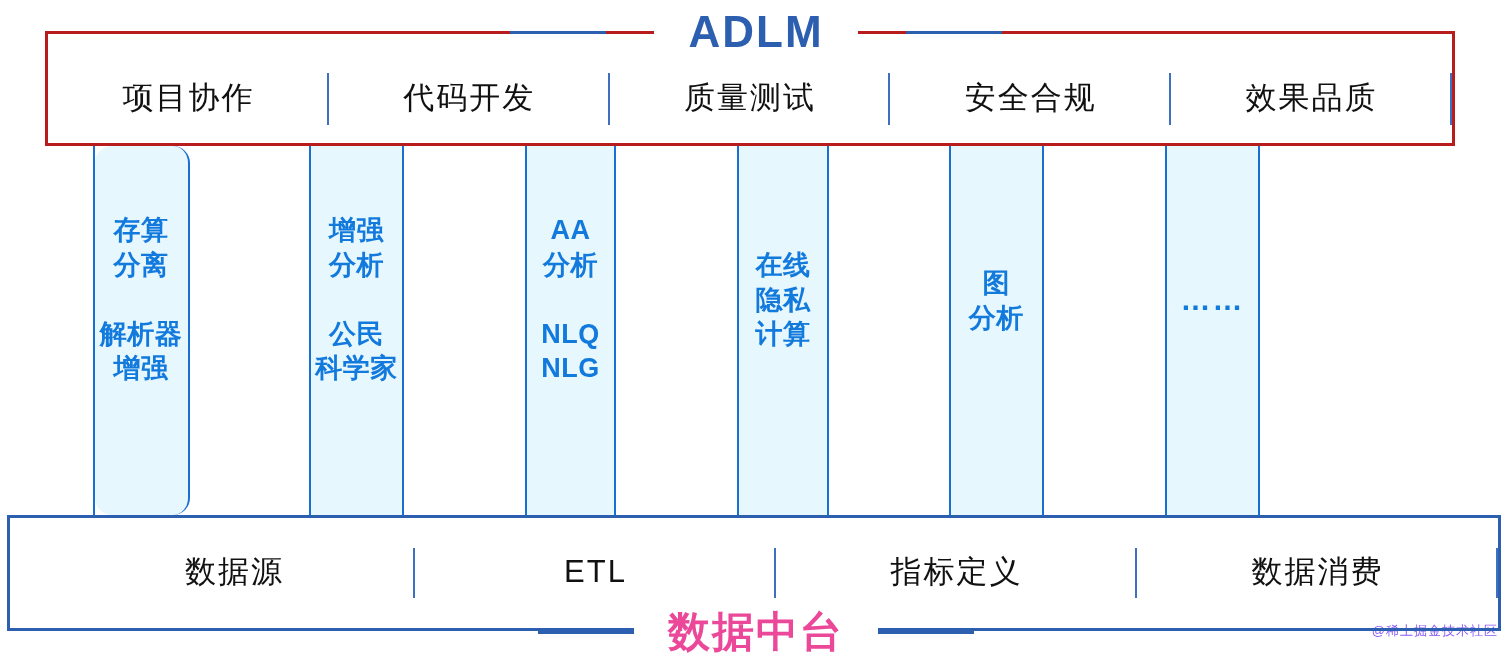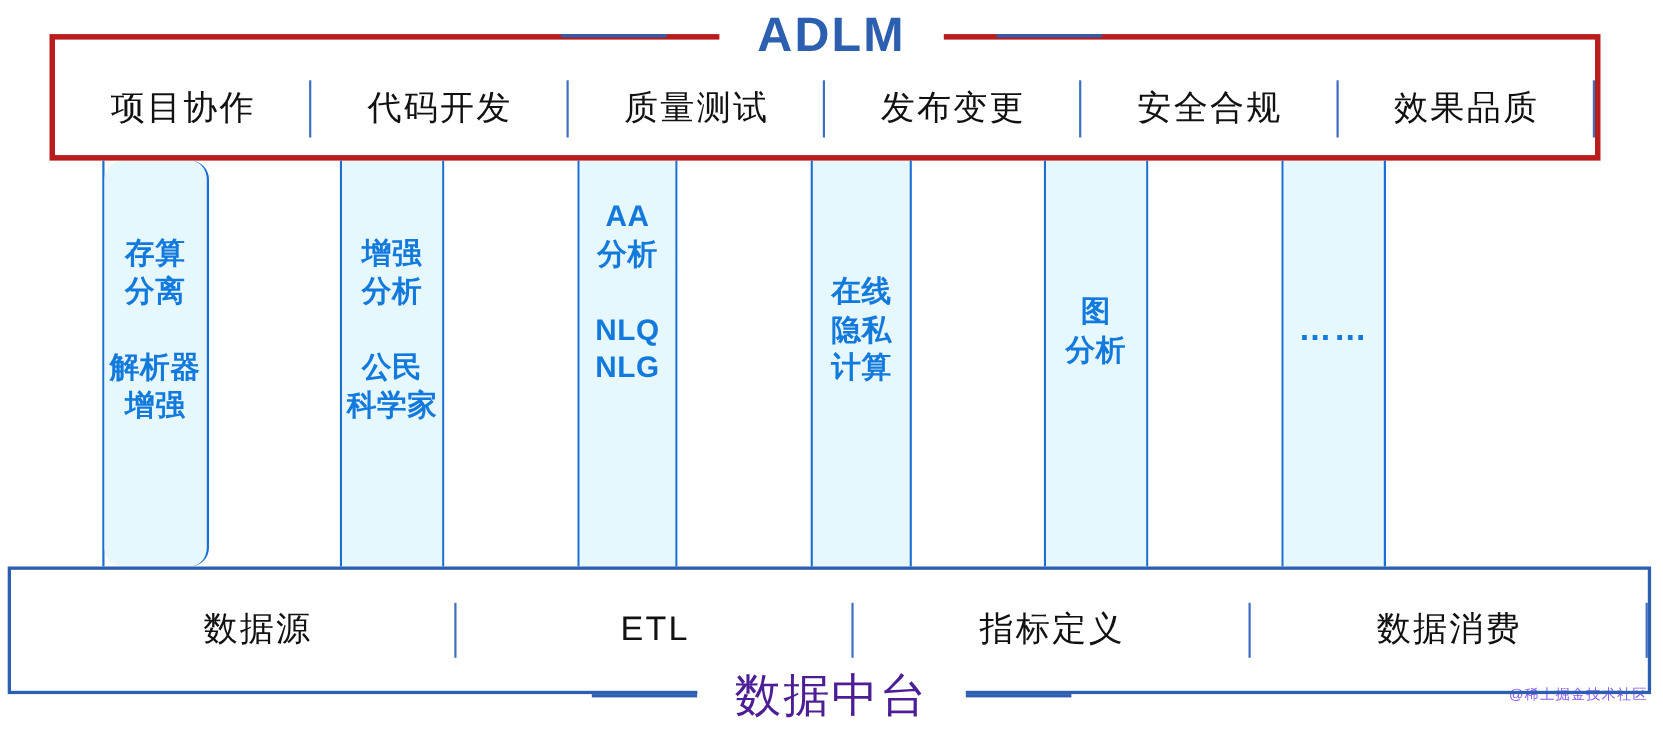--- a/index.html
+++ b/index.html
@@ -97,21 +97,21 @@
   }
 
   
   #adlm-box {
     position: absolute;
     left: 45px;
     top: 31px;
     width: 1410px;
     height: 115px;
     box-sizing: border-box;
-    border: 5px solid #b91c1c;
+    border: 3px solid #b91c1c;
     background: transparent;
   }
   #adlm-row {
     position: absolute;
     left: 0;
     top: 0;
     width: 100%;
     height: 100%;
     display: flex;
     align-items: center;
@@ -228,23 +228,23 @@
     width: 1512px;
     height: 60px;
     display: flex;
     align-items: center;
     justify-content: center;
     pointer-events: none;
   }
   #dmp-title {
     background: #ffffff;
     padding: 0 34px;
-    color: #4c1d95;
+    color: #ec4899;
     font-size: 42px;
-    font-weight: 400;
+    font-weight: 700;
     letter-spacing: 2px;
     line-height: 1;
   }
 </style>
 </head>
 <body>
 
 <div id="stage">
 
   <div class="wm" id="wm-brand">字节跳动 - DevMind</div>
@@ -263,21 +263,21 @@
       <div class="col plain" style="width: 130px;"></div>
       <div class="col hl" style="width: 100px;">
         <div class="col-label" style="margin-top: 67px;">增强
 分析
 
 公民
 科学家</div>
       </div>
       <div class="col plain" style="width: 132px;"></div>
       <div class="col hl" style="width: 95px;">
-        <div class="col-label" style="margin-top: 33px;">AA
+        <div class="col-label" style="margin-top: 67px;">AA
 分析
 
 NLQ
 NLG</div>
       </div>
       <div class="col plain" style="width: 132px;"></div>
       <div class="col hl" style="width: 97px;">
         <div class="col-label" style="margin-top: 102px;">在线
 隐私
 计算</div>
@@ -299,23 +299,20 @@
         <div class="adlm-cell">
           <span>项目协作</span>
         </div>
         <div class="adlm-cell">
           <span>代码开发</span>
         </div>
         <div class="adlm-cell">
           <span>质量测试</span>
         </div>
         <div class="adlm-cell">
-          <span>发布变更</span>
-        </div>
-        <div class="adlm-cell">
           <span>安全合规</span>
         </div>
         <div class="adlm-cell">
           <span>效果品质</span>
         </div>
       </div>
   </div>
 
   <div id="adlm-title-wrap">
     <div class="title-rule" id="adlm-rule-left"></div>

